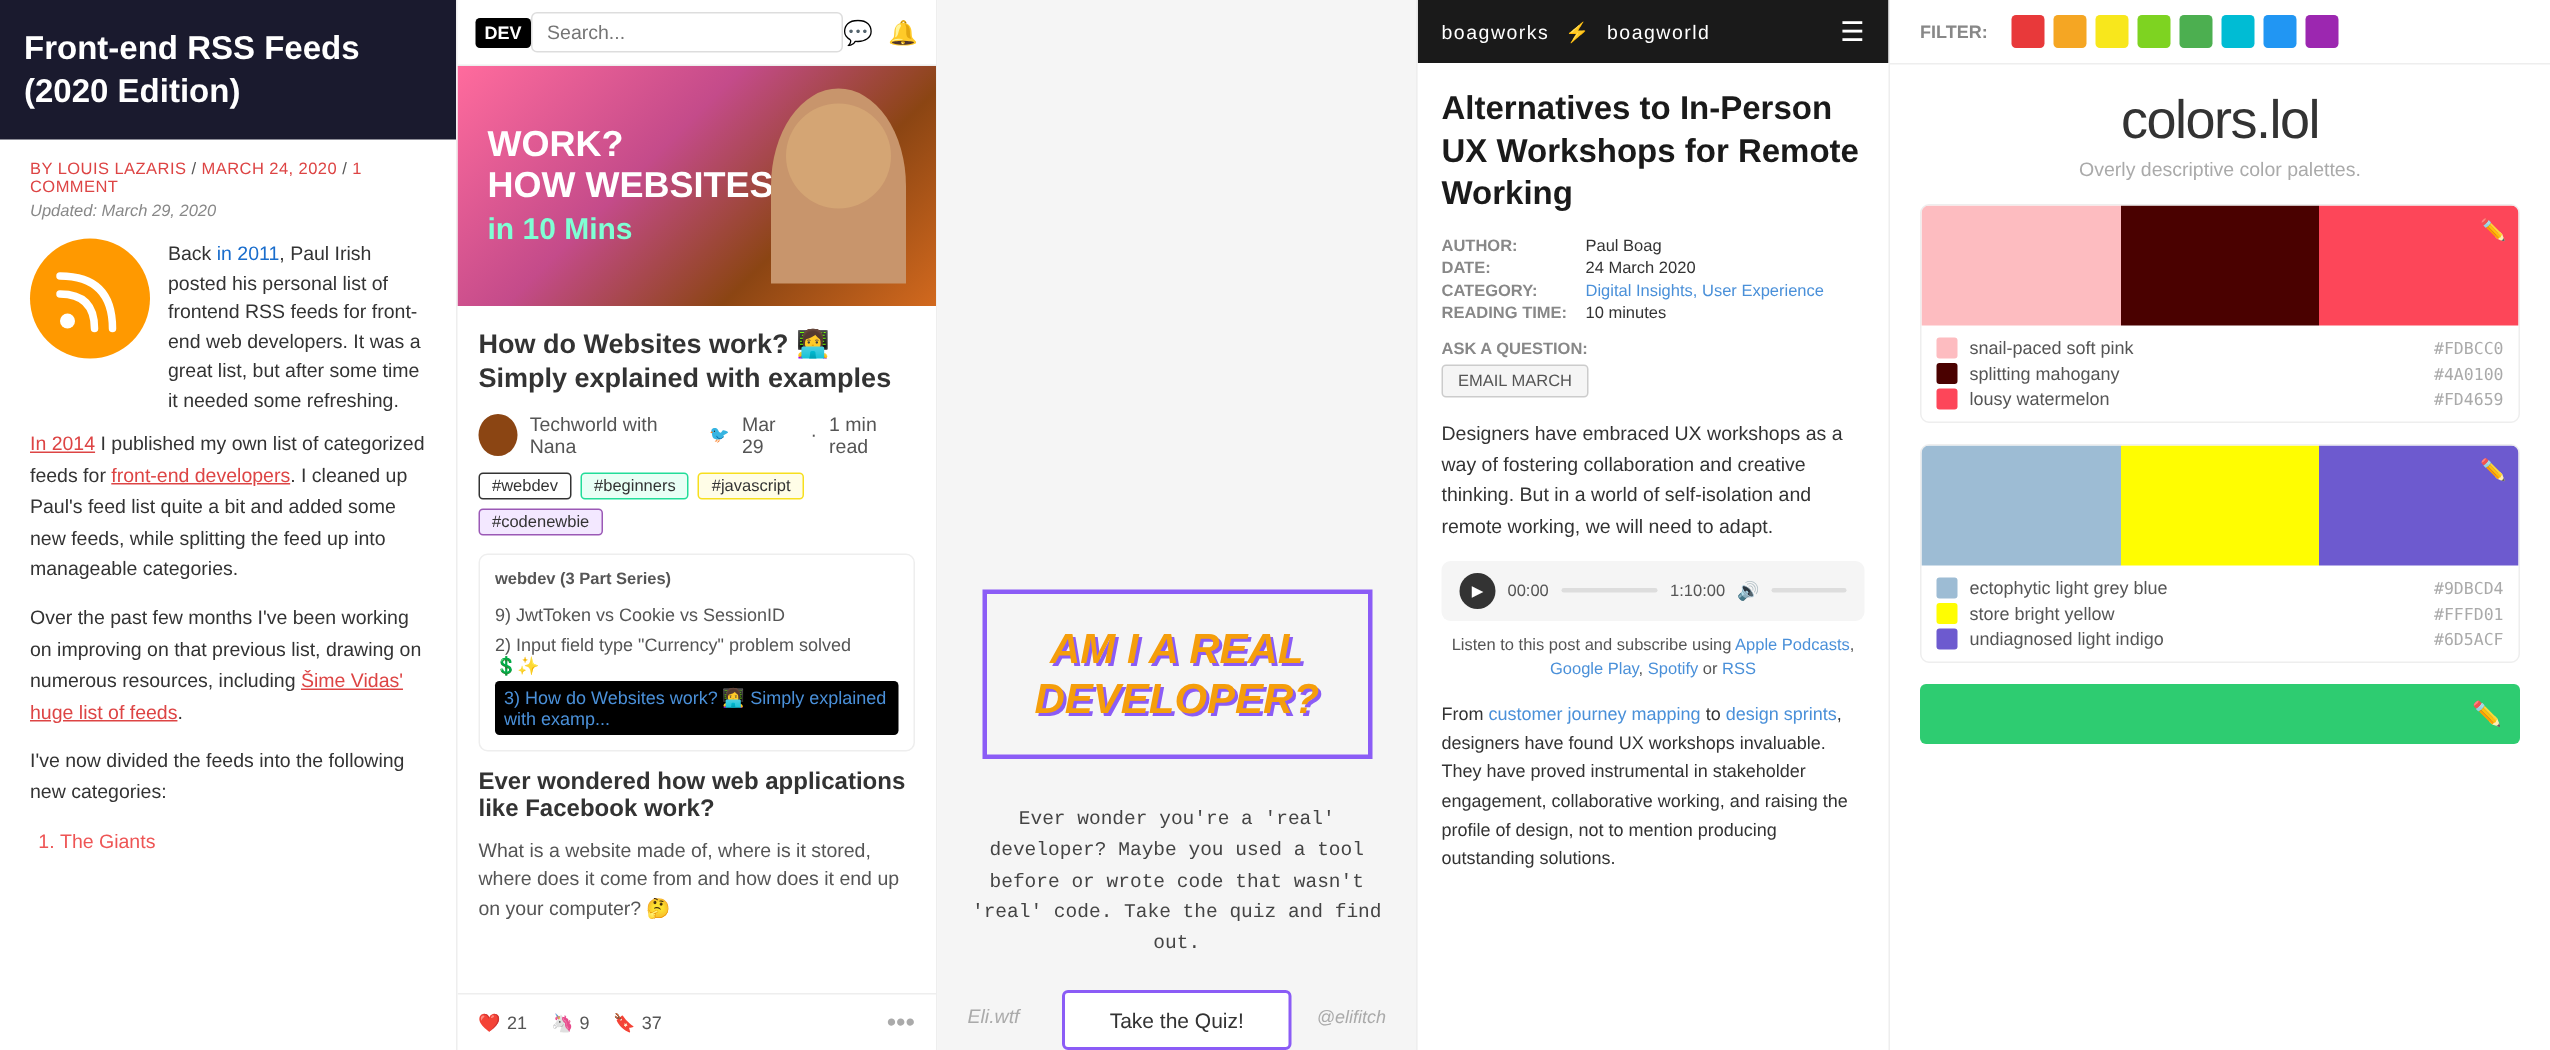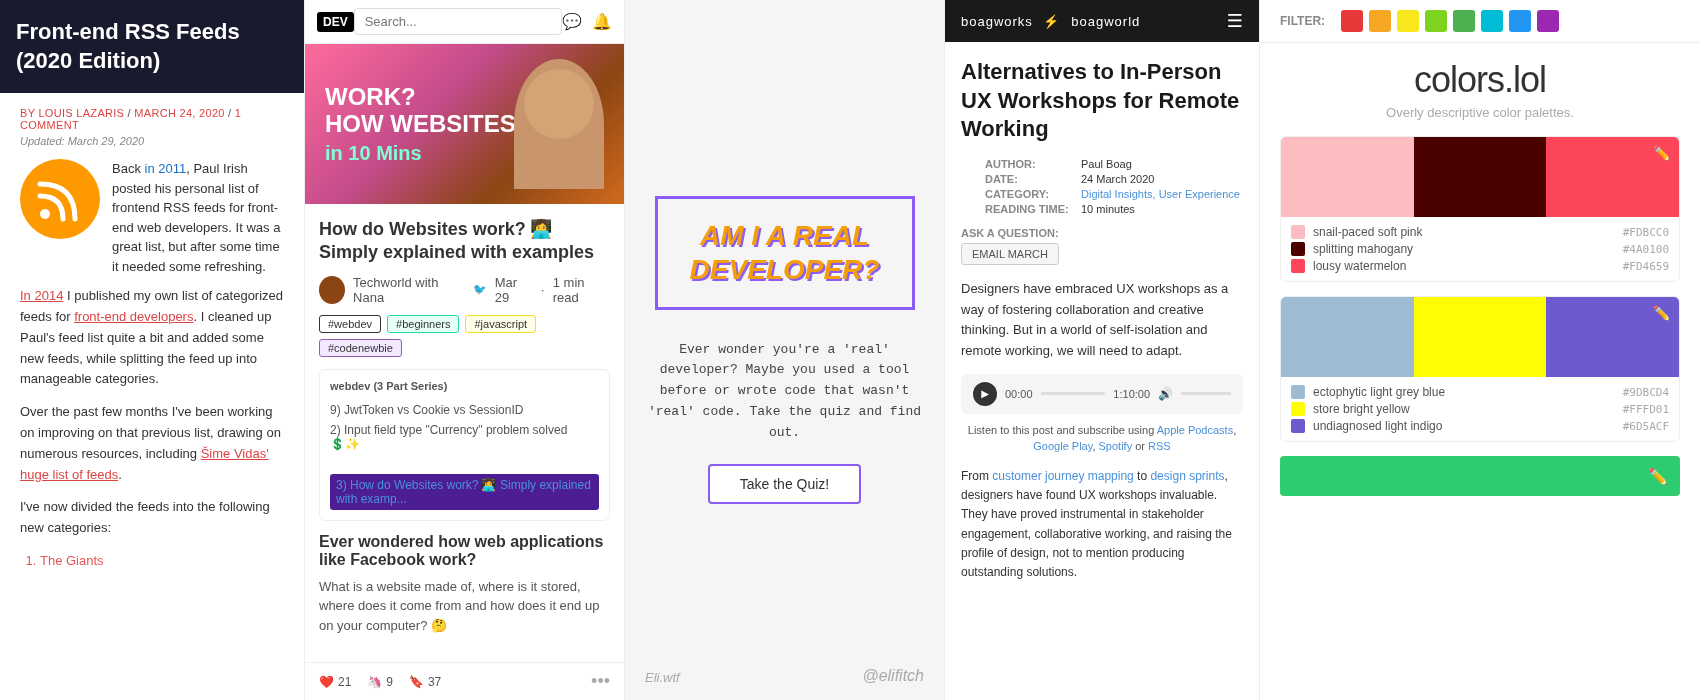--- a/index.html
+++ b/index.html
@@ -37,43 +37,43 @@
     .author-name { font-size: 13px; color: #555; }
     .panel2-tags { display: flex; gap: 6px; flex-wrap: wrap; margin-bottom: 12px; }
     .tag { font-size: 11px; padding: 2px 8px; border-radius: 3px; border: 1px solid; }
     .tag-webdev { color: #333; border-color: #333; }
     .tag-beginners { color: #333; border-color: #2d9; background: #e8fff5; }
     .tag-javascript { color: #333; border-color: #f7df1e; background: #fffde7; }
     .tag-codenewbie { color: #333; border-color: #9b59b6; background: #f3e8ff; }
     .series-box { border: 1px solid #eee; border-radius: 6px; padding: 10px; margin-bottom: 12px; }
     .series-title { font-size: 11px; font-weight: 700; color: #555; margin-bottom: 8px; }
     .series-item { font-size: 12px; color: #555; padding: 3px 0; }
-    .series-item.active { background: #4c1d95; padding: 4px 6px; border-radius: 3px; color: #4a90d9; margin-top: 20px; }
+    .series-item.active { background: #000000; padding: 4px 6px; border-radius: 3px; color: #4a90d9; }
     .panel2-question { font-size: 16px; font-weight: 700; color: #333; margin-bottom: 8px; }
     .panel2-desc { font-size: 13px; color: #555; line-height: 1.5; }
     .panel2-footer { border-top: 1px solid #eee; padding: 8px 14px; display: flex; gap: 16px; align-items: center; }
     .reaction { display: flex; align-items: center; gap: 4px; font-size: 12px; color: #555; }
 
     
-    .panel3 { width: 320px; min-width: 320px; height: 700px; overflow: hidden; background: #f5f5f5; display: flex; flex-direction: column; align-items: center; justify-content: center; border-right: 1px solid #eee; position: relative; }
+    .panel3 { width: 320px; min-width: 320px; height: 700px; overflow: hidden; background: #f5f5f5; display: flex; flex-direction: column; align-items: center; justify-content: flex-end; border-right: 1px solid #eee; position: relative; }
     .quiz-box { border: 3px solid #8b5cf6; background: transparent; padding: 20px 30px; margin-bottom: 30px; width: 260px; text-align: center; }
     .quiz-title { font-size: 28px; font-weight: 900; color: #f59e0b; text-transform: uppercase; line-height: 1.2; text-shadow: 2px 2px 0 #8b5cf6; font-style: italic; }
     .quiz-desc { font-size: 13px; color: #444; line-height: 1.6; text-align: center; padding: 0 10px; margin-bottom: 20px; font-family: 'Courier New', monospace; }
     .quiz-btn { border: 2px solid #8b5cf6; color: #333; background: #fff; padding: 10px 30px; font-size: 14px; border-radius: 4px; cursor: pointer; }
     .panel3-watermark { position: absolute; bottom: 15px; left: 20px; font-size: 13px; color: #aaa; font-style: italic; }
-    .panel3-watermark2 { position: absolute; bottom: 15px; right: 20px; font-size: 16px; color: #aaa; font-style: italic; }
+    .panel3-watermark2 { position: absolute; bottom: 15px; right: 20px; font-size: 12px; color: #aaa; font-style: italic; }
 
     
     .panel4 { width: 315px; min-width: 315px; height: 700px; overflow: hidden; border-right: 1px solid #eee; display: flex; flex-direction: column; }
     .panel4-header { background: #1a1a1a; padding: 10px 16px; display: flex; align-items: center; justify-content: space-between; }
     .boag-logo { color: #fff; font-size: 13px; letter-spacing: 1px; }
     .panel4-content { padding: 16px; overflow: hidden; flex: 1; }
     .panel4-title { font-size: 22px; font-weight: 700; color: #1a1a1a; line-height: 1.3; margin-bottom: 14px; }
     .meta-row { display: flex; gap: 6px; margin-bottom: 3px; font-size: 11px; }
-    .meta-label { color: #888; font-weight: 600; text-transform: uppercase; width: 90px; margin-left: 24px; }
+    .meta-label { color: #888; font-weight: 600; text-transform: uppercase; width: 90px; }
     .meta-value { color: #333; }
     .meta-value a { color: #4a90d9; text-decoration: none; }
     .panel4-meta { margin-bottom: 12px; }
     .ask-label { font-size: 11px; color: #888; font-weight: 600; text-transform: uppercase; margin-bottom: 4px; }
     .email-btn { border: 1px solid #ccc; border-radius: 3px; padding: 4px 10px; font-size: 11px; color: #555; background: #f5f5f5; cursor: pointer; display: inline-block; margin-bottom: 14px; }
     .panel4-intro { font-size: 13px; color: #333; line-height: 1.6; margin-bottom: 12px; }
     .audio-player { background: #f5f5f5; border-radius: 6px; padding: 8px 12px; display: flex; align-items: center; gap: 8px; margin-bottom: 8px; }
     .play-btn { width: 24px; height: 24px; background: #333; border-radius: 50%; display: flex; align-items: center; justify-content: center; color: #fff; font-size: 10px; }
     .audio-time { font-size: 11px; color: #555; }
     .audio-bar { flex: 1; height: 3px; background: #ddd; border-radius: 2px; }

